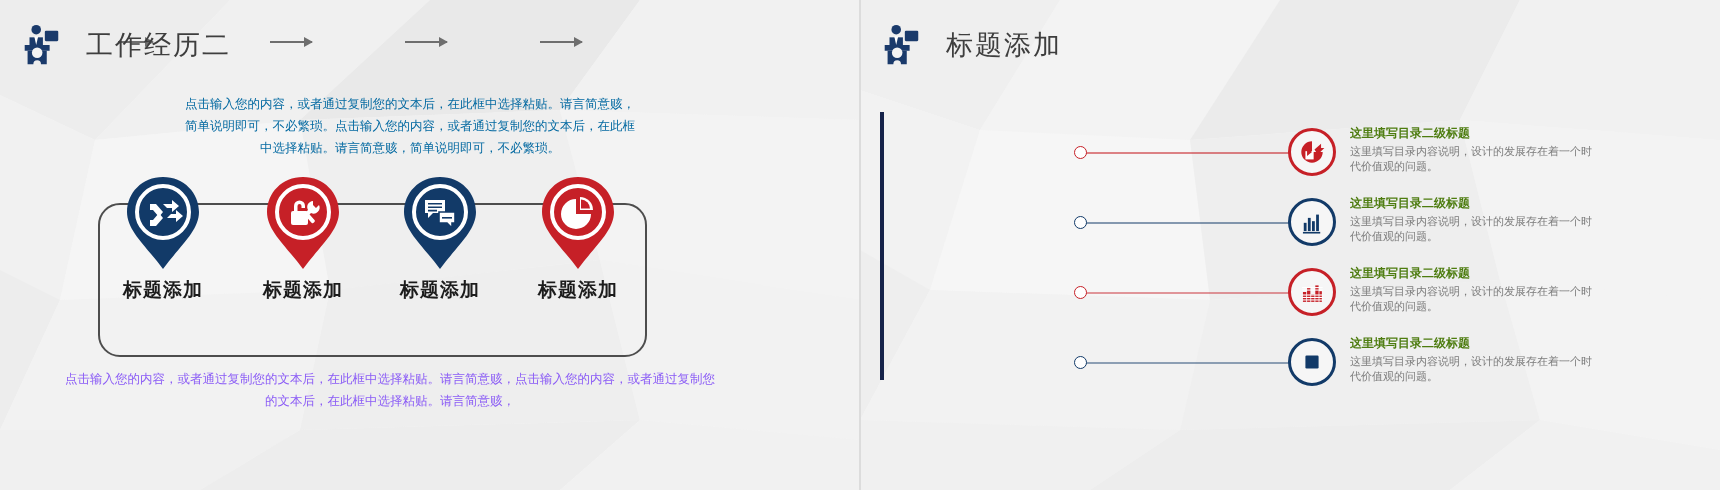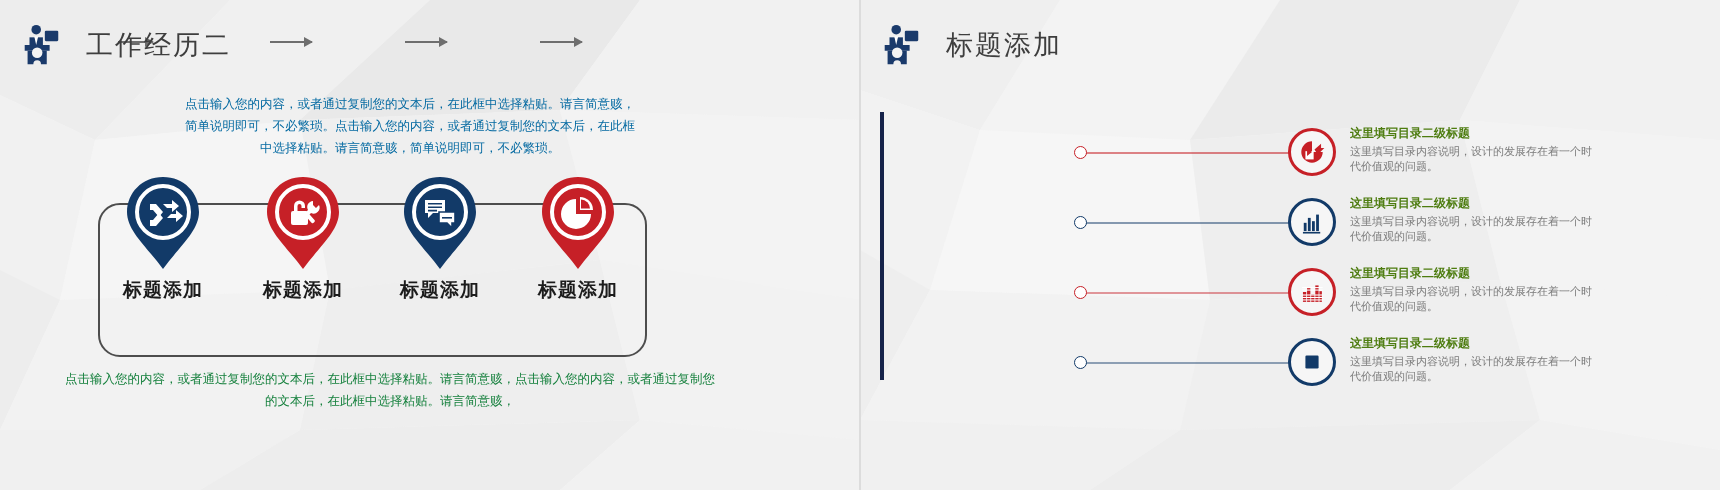--- a/index.html
+++ b/index.html
@@ -44,21 +44,21 @@
     margin-top:6px;font-size:19px;color:#1c1c1c;font-weight:700;white-space:nowrap;
     font-family:"DejaVu Sans",sans-serif;letter-spacing:1px;
   }
   .arrow{position:absolute;top:41px;height:2px;background:#6e6e6e;z-index:8;}
   .arrow::after{
     content:"";position:absolute;right:-1px;top:-4px;
     border-left:9px solid #6e6e6e;border-top:5px solid transparent;border-bottom:5px solid transparent;
   }
   .para-bot{
     position:absolute;left:60px;top:368px;width:660px;z-index:10;
-    font-size:12.5px;line-height:22px;color:#15803d;text-align:center;
+    font-size:12.5px;line-height:22px;color:#8b5cf6;text-align:center;
     font-family:"DejaVu Sans",sans-serif;
   }
 
   
   .pole{position:absolute;left:880px;top:112px;width:4px;height:268px;background:#16234a;z-index:14;}
   .flagwrap{position:absolute;left:884px;top:108px;width:240px;height:280px;z-index:12;}
   .flagwrap svg{display:block;}
   .rowlist{position:absolute;left:1060px;top:118px;width:430px;z-index:15;}
   .row{position:relative;height:70px;}
   .connector{position:absolute;left:0;top:34px;height:1.5px;}

